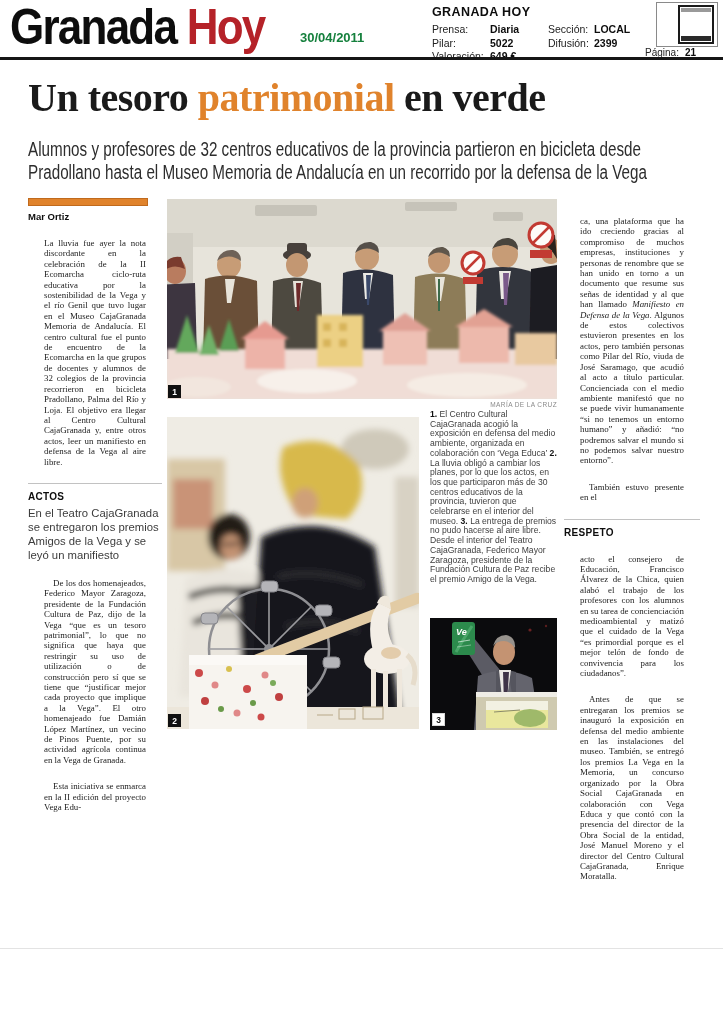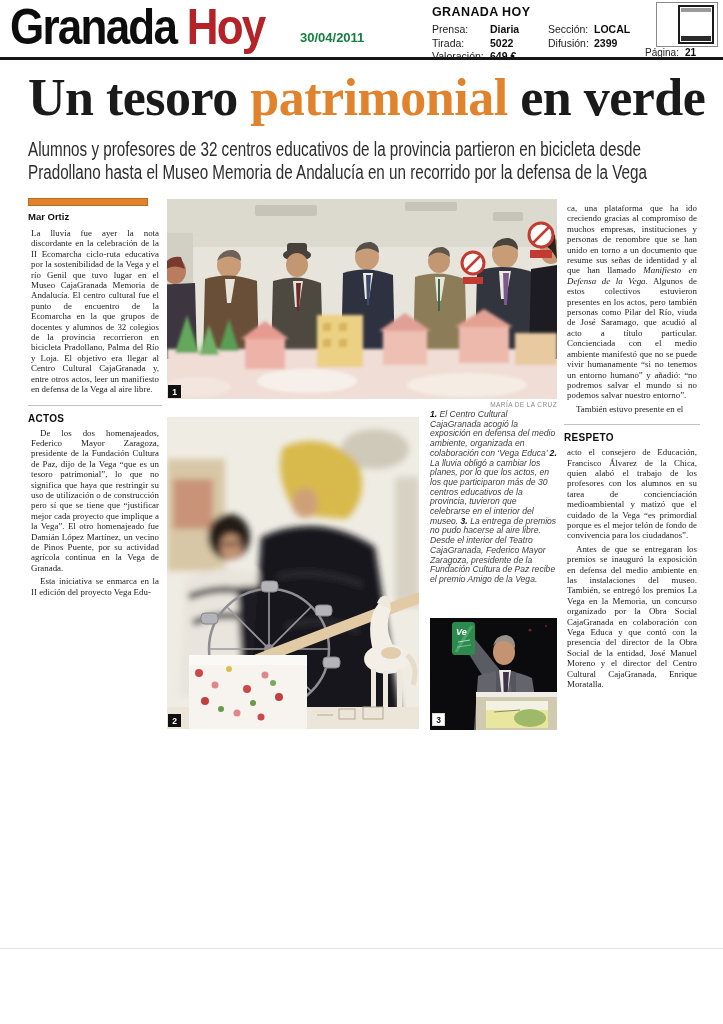--- a/index.html
+++ b/index.html
@@ -28,47 +28,47 @@
   .thumb-box{position:absolute;left:656px;top:2px;width:62px;height:45px;border:1px solid #8a8a8a;background:#fff;}
   .thumb-page{position:absolute;right:3px;top:2px;width:36px;height:39px;border:2px solid #1a1a1a;background:#fff;}
   .thumb-head{position:absolute;left:1px;top:1px;right:1px;height:4px;background:#9a9a9a;}
   .thumb-foot{position:absolute;left:1px;bottom:1px;right:1px;height:5px;background:#2a2a2a;}
   .pagina{position:absolute;left:645px;top:47px;font-size:10px;color:#222;}
   .pagina .val{font-weight:bold;margin-left:6px;color:#0d0d0d;text-align:right;}
   .header-rule{position:absolute;left:0;top:57px;width:723px;height:3px;background:#161616;}
 
   
   .headline{position:absolute;left:28px;top:74px;width:680px;font-family:"Liberation Serif",serif;
-            font-weight:bold;font-size:52px;line-height:48px;letter-spacing:-.5px;color:var(--headline-black);white-space:nowrap;}
+            font-weight:bold;font-size:40px;line-height:48px;letter-spacing:-.5px;color:var(--headline-black);white-space:nowrap;}
   .headline .hl{color:var(--accent-orange);}
   .deck{position:absolute;left:28px;top:138px;width:850px;transform:scaleX(.78);transform-origin:left top;
         font-size:19.5px;line-height:23px;color:#2d2d2d;}
 
   
   .col{position:absolute;top:198px;}
   .col-left{left:28px;width:134px;}
   .col-right{left:564px;top:200px;width:136px;}
   .kicker-bar{width:120px;height:8px;background:var(--accent-orange);border:1px solid #c06a1d;}
   .byline{font-size:9.5px;font-weight:bold;color:#0e0e0e;margin:5px 0 6px;}
   .body-p{font-family:"Liberation Serif",serif;font-size:8.9px;line-height:10.4px;text-align:justify;
-          color:#1c1c1c;margin:3px;hyphens:auto;-webkit-hyphens:auto;}
+          color:#1c1c1c;margin:16px;hyphens:auto;-webkit-hyphens:auto;}
   .indent{text-indent:9px;}
   .box-rule{border:0;border-top:1px solid #c2c2c2;margin:10px 0 7px;}
   .box-title{font-size:10px;font-weight:bold;letter-spacing:.3px;color:#0d0d0d;margin:0 0 4px;}
   .box-text{font-size:11.3px;line-height:14px;color:#3c3c3c;margin:0 0 9px;}
   .it{font-style:italic;}
 
   
   .photo{position:absolute;display:block;}
   .photo1{left:167px;top:199px;width:390px;height:200px;}
   .photo2{left:167px;top:417px;width:252px;height:312px;}
   .photo3{left:430px;top:618px;width:127px;height:112px;}
   .credit{position:absolute;left:167px;top:401px;width:390px;text-align:right;font-size:6.5px;
           letter-spacing:.4px;color:#8a8a8a;}
-  .caption{position:absolute;left:430px;top:410px;width:127px;font-size:8.6px;line-height:9.7px;color:#3e3e3e;font-style:italic;}
+  .caption{position:absolute;left:430px;top:410px;width:127px;font-size:8.6px;line-height:9.7px;color:#3e3e3e;}
   .cap-n{font-weight:bold;color:#111;}
   .badge{position:absolute;width:13px;height:13px;background:#101010;color:#fff;font-size:8.5px;
          font-weight:bold;display:flex;align-items:center;justify-content:center;}
   .badge1{left:168px;top:385px;}
   .badge2{left:168px;top:714px;}
   .badge3{left:432px;top:713px;background:#fff;color:#101010;border:1px solid #d8d8d8;}
 
   .footer-rule{position:absolute;left:0;top:948px;width:723px;height:1px;background:#e3e3e3;}
 </style>
 </head>
@@ -83,21 +83,21 @@
     </div>
     <div class="clip-date">30/04/2011</div>
     <div class="paper-title">GRANADA HOY</div>
 
     <div class="meta-left">
       <div class="meta-row">
         <span class="lbl">Prensa:</span>
         <span class="val">Diaria</span>
       </div>
       <div class="meta-row">
-        <span class="lbl">Tirada:</span>
+        <span class="lbl">Pilar:</span>
         <span class="val">5022</span>
       </div>
       <div class="meta-row">
         <span class="lbl">Valoración:</span>
         <span class="val">649 €</span>
       </div>
     </div>
 
     <div class="meta-right">
       <div class="meta-row">
@@ -129,20 +129,21 @@
     <div>Alumnos y profesores de 32 centros educativos de la provincia partieron en bicicleta desde</div>
     <div>Pradollano hasta el Museo Memoria de Andalucía en un recorrido por la defensa de la Vega</div>
   </div>
 
   <div class="col col-left">
     <div class="kicker-bar"></div>
     <div class="byline">Mar Ortiz</div>
     <p class="body-p">La lluvia fue ayer la nota discordante en la celebración de la II Ecomarcha ciclo-ruta educativa por la sostenibilidad de la Vega y el río Genil que tuvo lugar en el Museo CajaGranada Memoria de Andalucía. El centro cultural fue el punto de encuentro de la Ecomarcha en la que grupos de docentes y alumnos de 32 colegios de la provincia recorrieron en bicicleta Pradollano, Palma del Río y Loja. El objetivo era llegar al Centro Cultural CajaGranada y, entre otros actos, leer un manifiesto en defensa de la Vega al aire libre.</p>
     <hr class="box-rule">
     <p class="box-title">ACTOS</p>
+    <p class="box-text">En el Teatro CajaGranada se entregaron los premios Amigos de la Vega y se leyó un manifiesto</p>
     <p class="body-p indent">De los dos homenajeados, Federico Mayor Zaragoza, presidente de la Fundación Cultura de Paz, dijo de la Vega “que es un tesoro patrimonial”, lo que no significa que haya que restringir su uso de utilización o de construcción pero sí que se tiene que “justificar mejor cada proyecto que implique a la Vega”. El otro homenajeado fue Damián López Martínez, un vecino de Pinos Puente, por su actividad agrícola continua en la Vega de Granada.</p>
     <p class="body-p indent">Esta iniciativa se enmarca en la II edición del proyecto Vega Edu-</p>
   </div>
 
   <svg class="photo photo1" viewBox="0 0 390 200" preserveAspectRatio="none" xmlns="http://www.w3.org/2000/svg">
     <defs>
       <filter id="b1">
           <feGaussianBlur stdDeviation="1.6"></feGaussianBlur>
         </filter>
       <filter id="b05">

